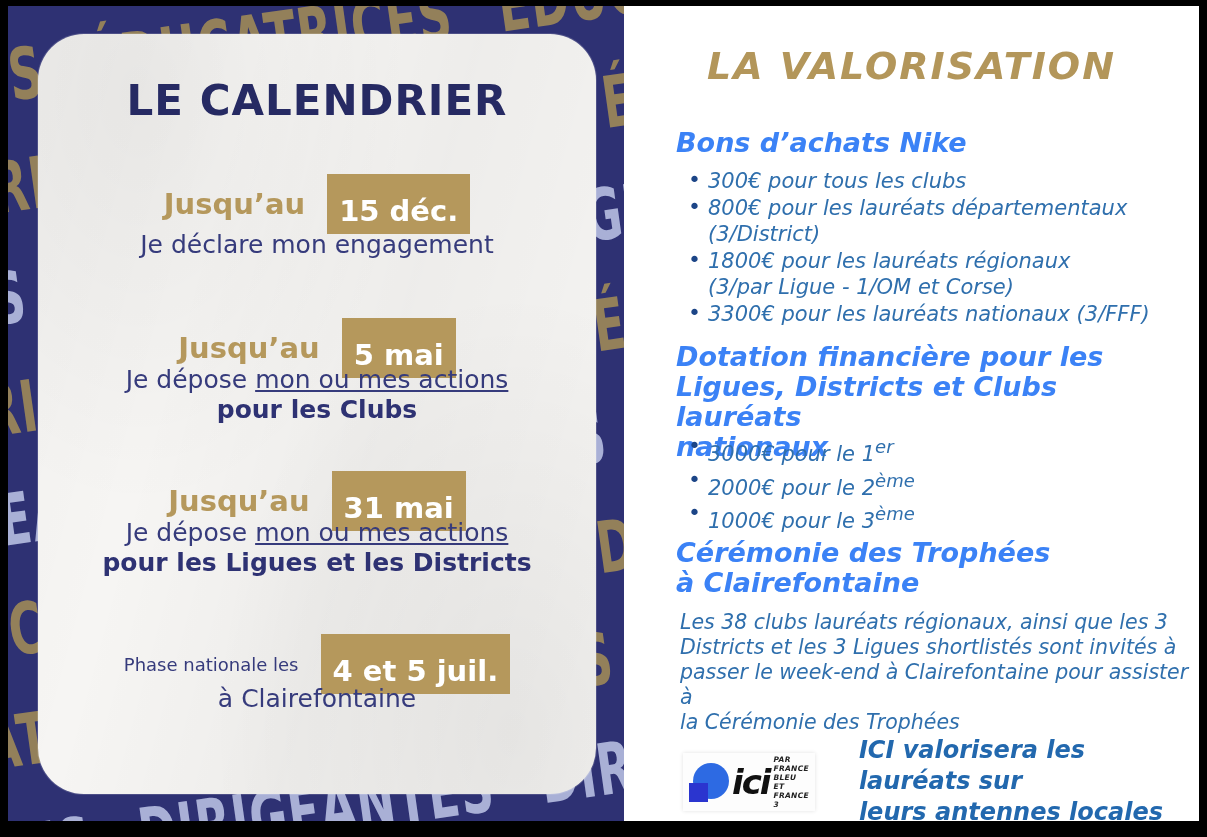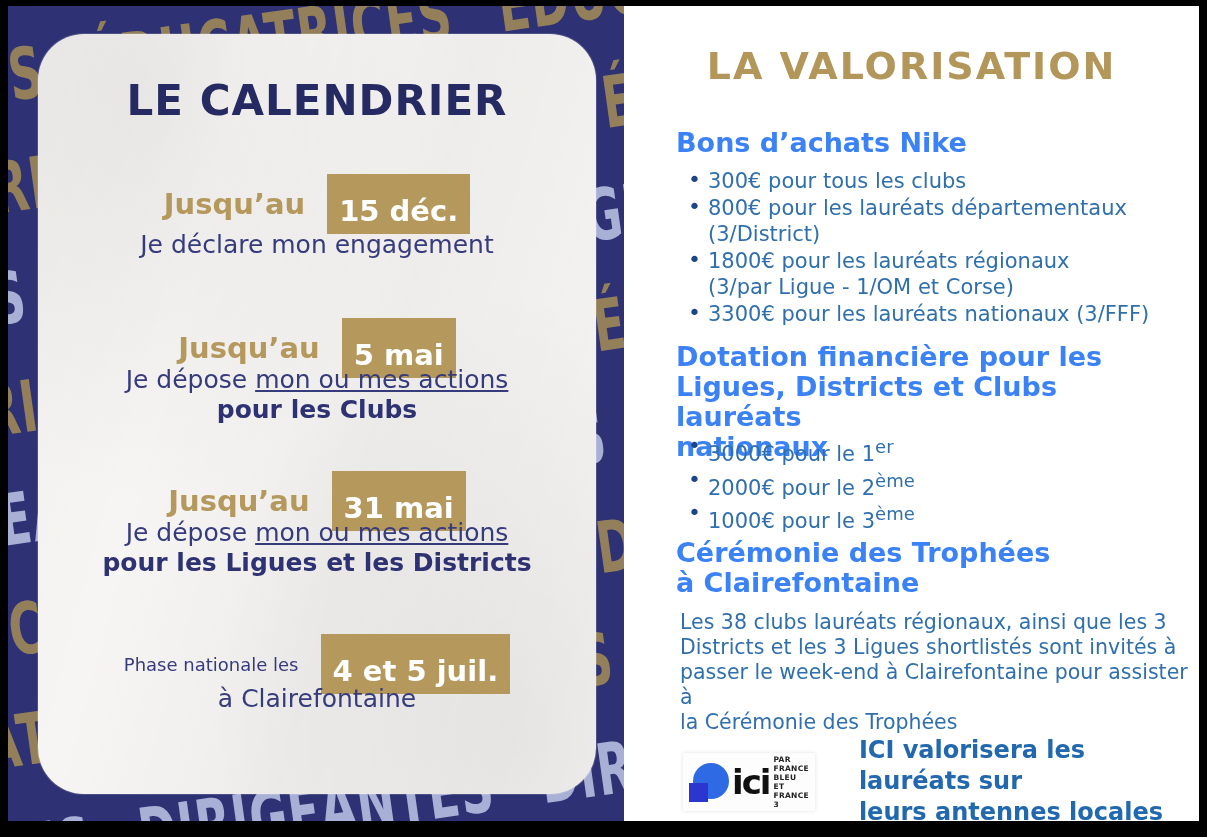--- a/index.html
+++ b/index.html
@@ -56,20 +56,21 @@
     position:absolute; left:0; width:100%; text-align:center;
     font-size:25px; color:#363b7c;
   }
   .m-line .u { text-decoration:underline; }
   .m-line.bold { font-weight:bold; color:#2e3273; }
 
   
   .right-panel {
     position:absolute; left:616px; top:0; width:575px; height:815px;
     background:#fff;
+    font-style:italic;
   }
   .v-title {
     position:absolute; top:38px; left:0; width:100%; text-align:center;
     font-size:38px; font-weight:bold; color:#b3965a; letter-spacing:2px;
   }
   .v-heading {
     position:absolute; left:52px; font-size:27px; font-weight:bold;
     color:#3b82f6; line-height:30px; white-space:pre-line; width:515px;
   }
   .v-list {

